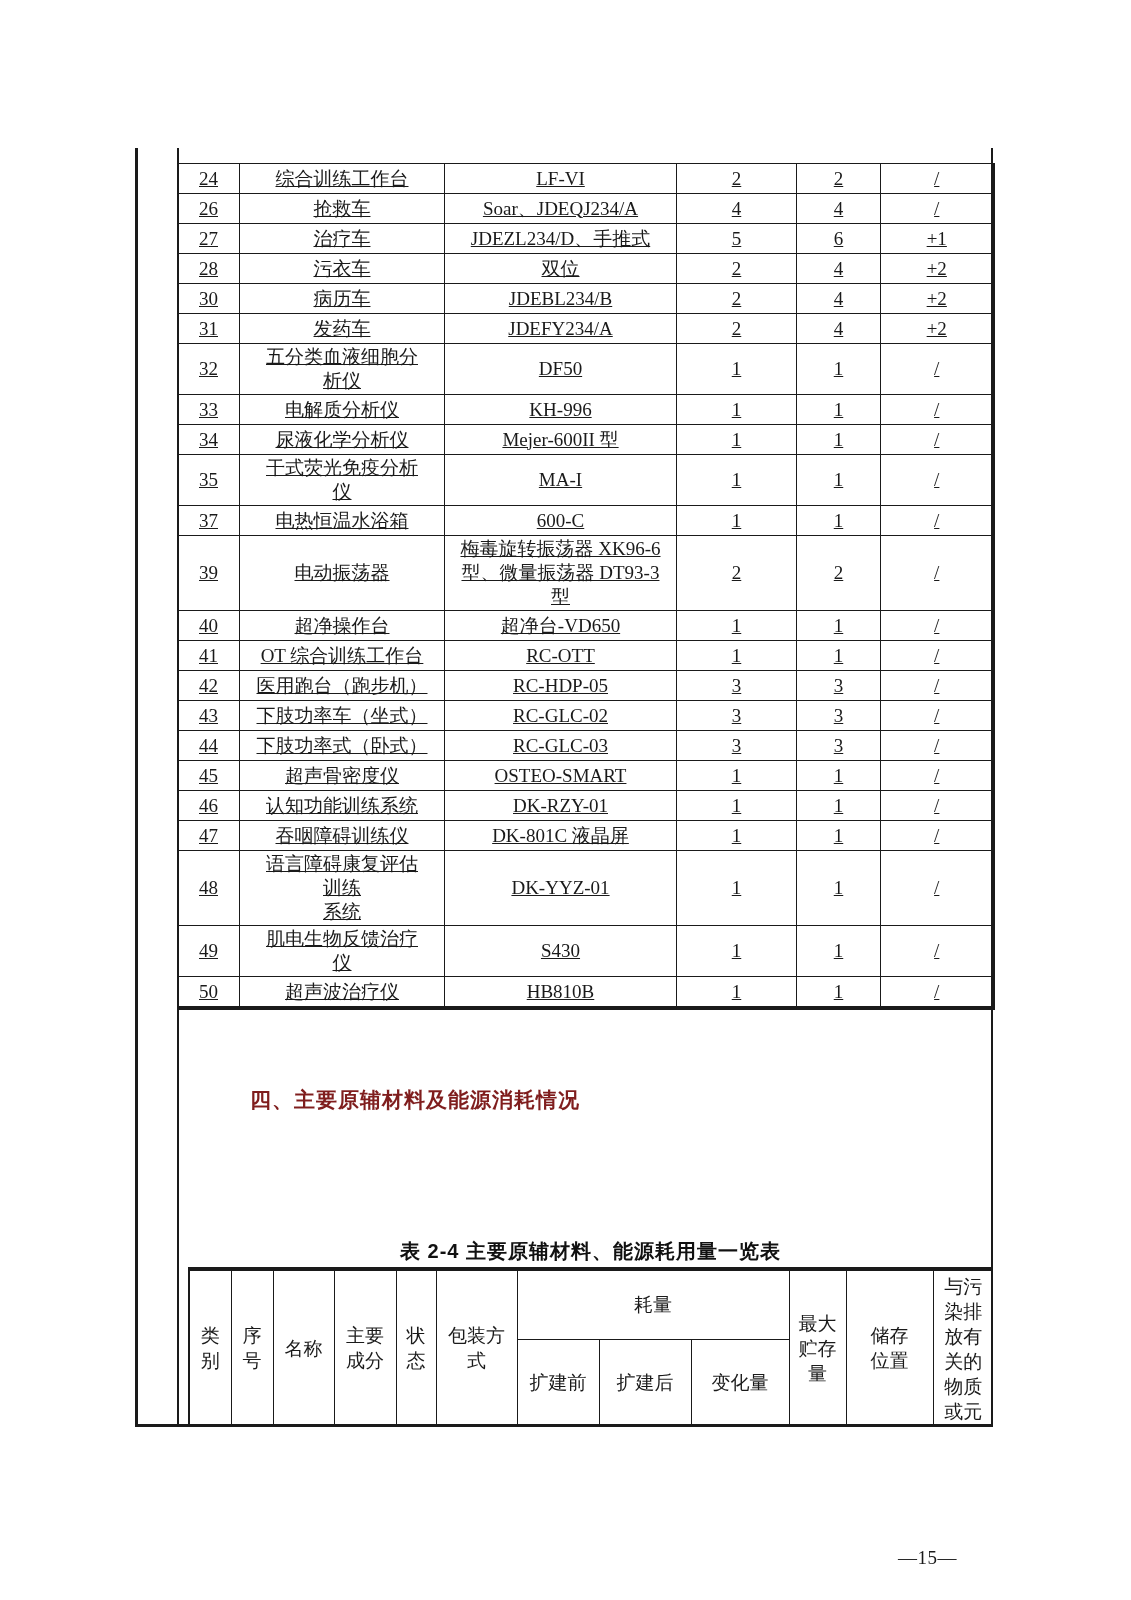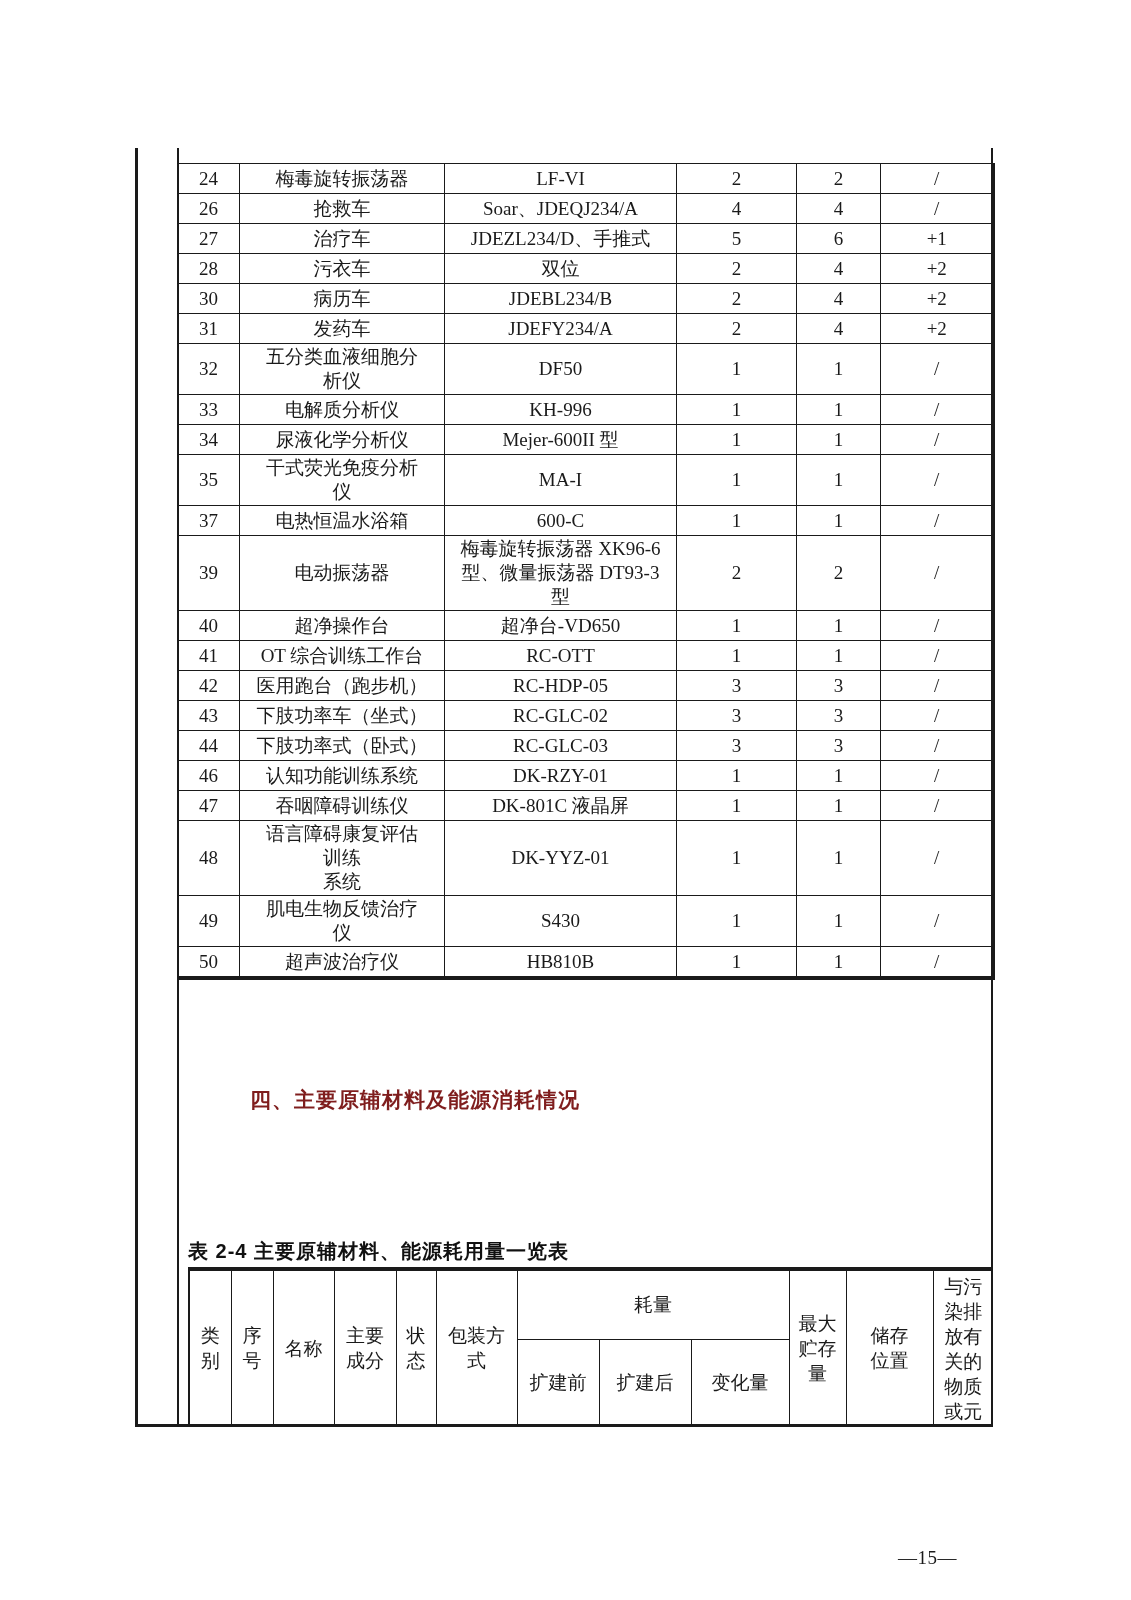--- a/index.html
+++ b/index.html
@@ -13,21 +13,21 @@
     overflow: hidden;
   }
   
   .frame { position: absolute; background: #1a1a1a; }
   .frame.v-outer-left  { left: 135px; top: 148px; width: 3px; height: 1279px; }
   .frame.v-inner-left  { left: 177px; top: 148px; width: 2px; height: 1279px; }
   .frame.v-right       { left: 991px; top: 148px; width: 2px; height: 1279px; }
   .frame.h-bottom      { left: 135px; top: 1424px; width: 858px; height: 3px; }
 
   
-  .tbl1-wrap { position: absolute; left: 177px; top: 163px; width: 816px; }
+  .tbl1-wrap { position: absolute; left: 177px; top: 163px; width: 816px; text-decoration: underline; }
   table.t1 {
     border-collapse: collapse;
     table-layout: fixed;
     width: 816px;
     border-top: 1px solid #1a1a1a;
     border-left: 1px solid #1a1a1a;
     border-right: 2px solid #1a1a1a;
     border-bottom: 4px solid #1a1a1a;
   }
   table.t1 td {
@@ -53,20 +53,21 @@
     letter-spacing: 1px;
     color: #7f1d1d;
   }
 
   
   .tbl2-title {
     position: absolute;
     left: 188px;
     top: 1238px;
     width: 805px;
+    text-align: center;
     font-family: "Liberation Sans", "DejaVu Sans", sans-serif;
     font-weight: 700;
     font-size: 20px;
     letter-spacing: 1px;
     color: #111;
   }
 
   
   .tbl2-wrap { position: absolute; left: 188px; top: 1267px; width: 805px; height: 158px; overflow: hidden; }
   table.t2 {
@@ -116,21 +117,21 @@
         <col style="width:62px">
           <col style="width:205px">
           <col style="width:232px">
         <col style="width:120px">
           <col style="width:84px">
           <col style="width:113px">
       </colgroup>
       <tbody>
           <tr>
     <td>24</td>
-    <td>梅毒旋转振荡器</td>
+    <td>综合训练工作台</td>
     <td>LF-VI</td>
     <td>2</td>
     <td>2</td>
     <td>/</td>
   </tr>
           <tr>
     <td>26</td>
     <td>抢救车</td>
     <td>Soar、JDEQJ234/A</td>
     <td>4</td>
@@ -252,20 +253,28 @@
     <td>3</td>
     <td>3</td>
     <td>/</td>
   </tr>
           <tr>
     <td>44</td>
     <td>下肢功率式（卧式）</td>
     <td>RC-GLC-03</td>
     <td>3</td>
     <td>3</td>
+    <td>/</td>
+  </tr>
+          <tr>
+    <td>45</td>
+    <td>超声骨密度仪</td>
+    <td>OSTEO-SMART</td>
+    <td>1</td>
+    <td>1</td>
     <td>/</td>
   </tr>
           <tr>
     <td>46</td>
     <td>认知功能训练系统</td>
     <td>DK-RZY-01</td>
     <td>1</td>
     <td>1</td>
     <td>/</td>
   </tr>

